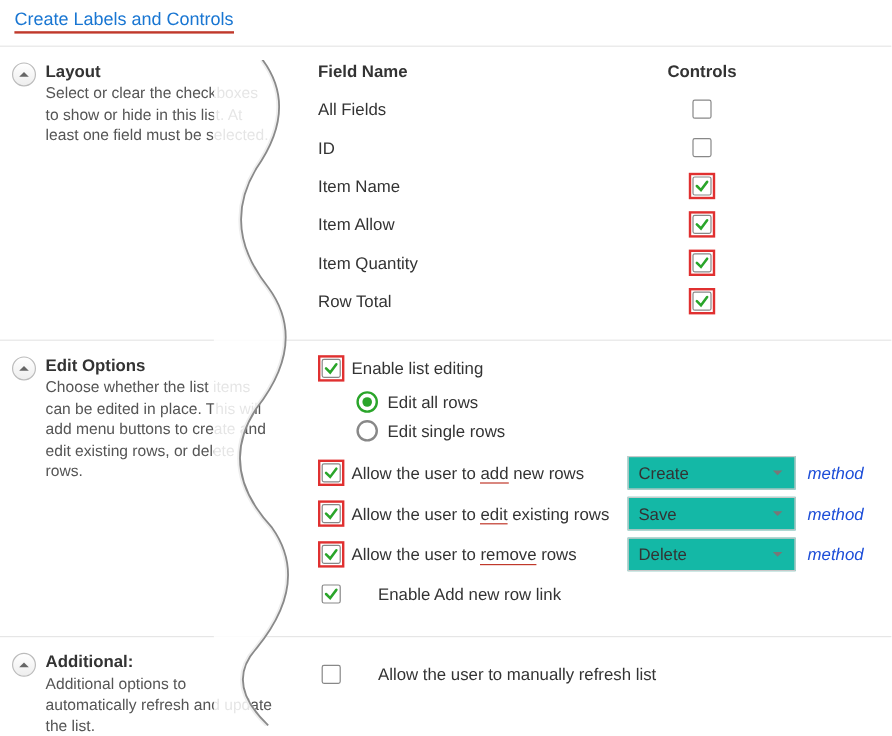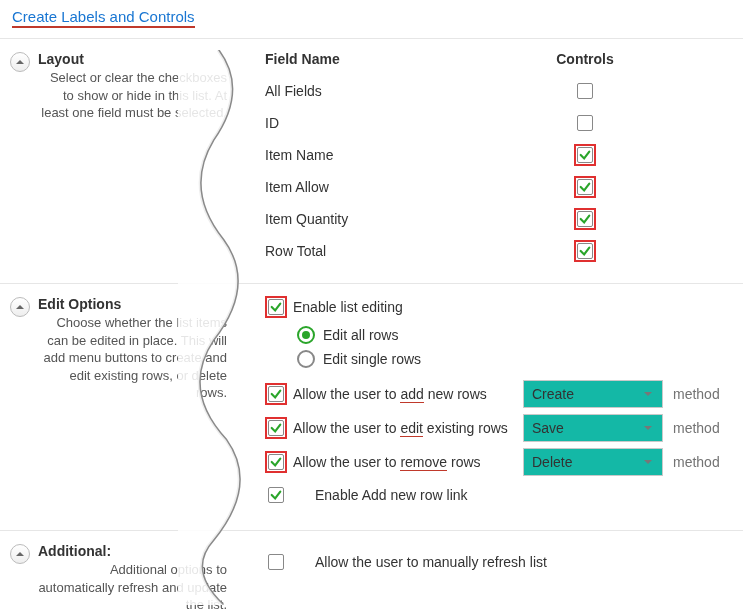--- a/index.html
+++ b/index.html
@@ -44,21 +44,21 @@
     background: linear-gradient(#fff,#eee);
     display: flex; align-items: center; justify-content: center;
     margin-right: 8px;
     flex: 0 0 20px;
     cursor: pointer;
     margin-top: 1px;
   }
   .chevron svg { width: 10px; height: 10px; fill: #666; }
   .sect-text { }
   .sect-title { font-weight: 600; color: #333; margin-bottom: 2px; }
-  .sect-desc { color: #555; font-size: 13px; line-height: 1.35; text-align: right; }
+  .sect-desc { color: #555; font-size: 13px; line-height: 1.35; }
   .tbl { width: 100%; }
   .tbl-head { display: flex; font-weight: 700; padding-bottom: 8px; }
   .col-name { flex: 0 0 280px; }
   .col-incl { flex: 0 0 80px; text-align: center; }
   .tbl-row { display: flex; align-items: center; padding: 5px 0; }
   .cb-wrap {
     width: 22px; height: 22px;
     display: inline-flex; align-items: center; justify-content: center;
     border: 2px solid transparent;
   }
@@ -97,21 +97,21 @@
   .ul { border-bottom: 1.5px solid #c0392b; padding-bottom: 0; }
   .select {
     width: 140px; height: 28px;
     border: 1px solid #c9c9c9;
     background: #14b8a6;
     display: flex; align-items: center; justify-content: space-between;
     padding: 0 8px; margin-right: 10px;
     font-size: 14px; color: #333; cursor: pointer;
   }
   .select svg { width: 12px; height: 12px; fill: #777; }
-  .method-lbl { color: #737373; }
+  .method-lbl { color: #1d4ed8; font-style: italic; }
   .simple-line { display: flex; align-items: center; margin: 8px 0; gap: 28px; }
   
   .tear {
     position: absolute;
     top: 50px; left: 178px;
     width: 80px; height: 555px;
     pointer-events: none;
   }
 </style>
 </head>

